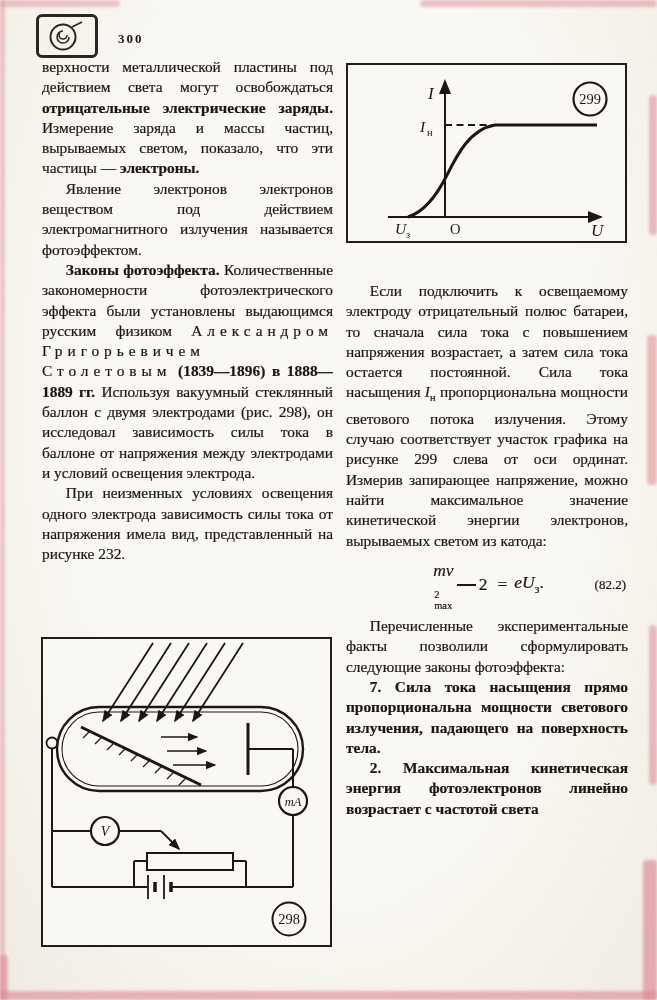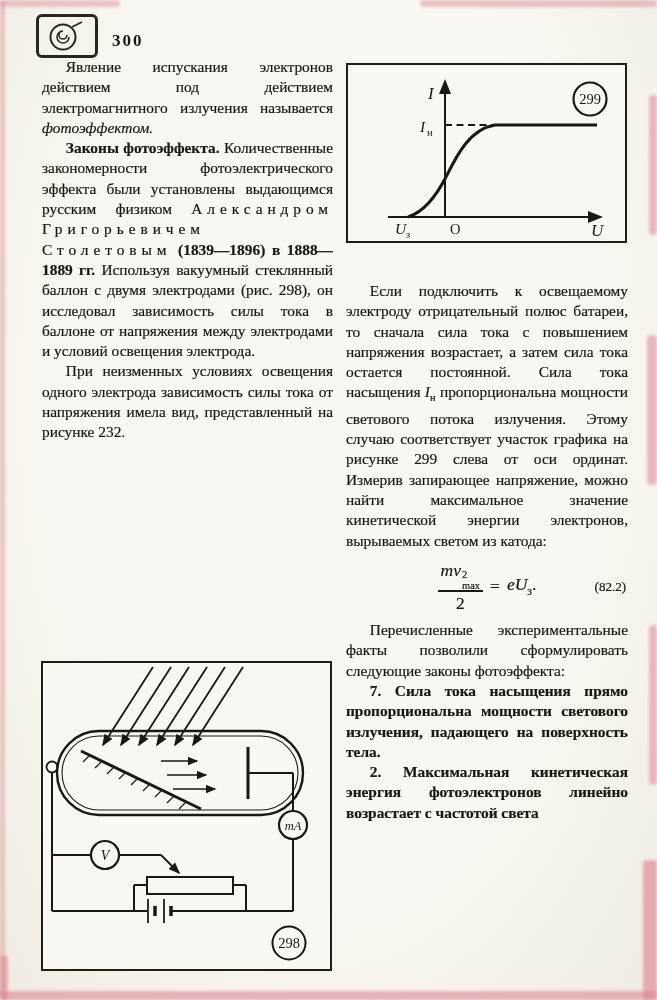--- a/index.html
+++ b/index.html
@@ -9,30 +9,30 @@
     font-family:"Liberation Serif", serif;color:#1b1713;
   }
   .col{-webkit-text-stroke:0.2px #1b1713;}
   .para{margin:0;text-align:justify;text-indent:1.55em;
         font-size:15.4px;line-height:20.3px;hyphens:auto;}
   .para.noindent{text-indent:0;}
   .col.left{position:absolute;left:42px;top:57px;width:291px;height:578px;overflow:hidden;}
   .col.right{position:absolute;left:346px;top:281px;width:282px;height:719px;overflow:hidden;}
   .fig{position:absolute;background:#faf8f3;border:2.5px solid #211e1a;box-sizing:border-box;}
   .fig299{left:346px;top:63px;width:281px;height:180px;}
-  .fig298{left:41px;top:637px;width:291px;height:310px;margin-top:24px;}
+  .fig298{left:41px;top:637px;width:291px;height:310px;}
   .fig svg{display:block;width:100%;height:100%;}
   svg text{font-family:"Liberation Serif", serif;fill:#1b1713;}
   .stamp{position:absolute;left:36px;top:14px;width:62px;height:44px;
          border:3px solid #2a2622;border-radius:6px;box-sizing:border-box;}
   .stamp svg{display:block;width:100%;height:100%;}
-  .pagenum{position:absolute;left:112px;top:31px;font-weight:700;font-size:17px;letter-spacing:2px;}
+  .pagenum{position:absolute;left:118px;top:31px;font-weight:700;font-size:13px;letter-spacing:2px;}
   .formula{position:relative;display:flex;align-items:center;justify-content:center;gap:7px;
            margin:9px 0 7px;font-size:17.5px;min-height:46px;text-indent:0;}
-  .frac{display:inline-flex;flex-direction:column;align-items:center;line-height:1.15;}
+  .frac{display:inline-flex;align-items:center;line-height:1.15;}
   .frac .bar{width:100%;height:2px;background:#1b1713;margin:1px 0;}
   .num, .den{padding:0 3px;}
   .stack{display:inline-flex;flex-direction:column;align-items:flex-start;
          font-size:10.5px;line-height:1.05;font-style:normal;transform:translateY(2px);margin-left:1px;}
   .eqnum{position:absolute;right:2px;top:50%;transform:translateY(-50%);font-size:13px;}
   i{font-style:italic;}
   sub{font-size:0.68em;}
   .smudge{position:absolute;background:#dd8894;filter:blur(1.5px);border-radius:4px;pointer-events:none;}
 </style>
 </head>
@@ -53,21 +53,22 @@
   <div class="stamp">
     <svg viewBox="0 0 56 38">
       <circle cx="24" cy="20" r="12.5" fill="none" stroke="#2a2622" stroke-width="2"></circle>
       <path d="M24,20 m6,0 a6,6 0 1,1 -6,-6 a4,4 0 1,0 4,4" fill="none" stroke="#2a2622" stroke-width="1.6"></path>
       <path d="M33,10 L43,5" stroke="#2a2622" stroke-width="1.8"></path>
     </svg>
   </div>
   <div class="pagenum">300</div>
 
   <div class="col left">
-    <p class="para"><span>Явление испускания электронов действием под действием электромагнитного излучения называется </span><span style="font-style: italic;">фотоэффектом.</span></p>
+    <p class="para noindent"><span>верхности металлической пластины под действием света могут освобождаться </span><span style="font-weight: 700;">отрицательные электрические заряды.</span><span> Измерение заряда и массы частиц, вырываемых светом, показало, что эти частицы — </span><span style="font-weight: 700;">электроны.</span></p>
+    <p class="para"><span>Явление электронов электронов веществом под действием электромагнитного излучения называется </span><span style="">фотоэффектом.</span></p>
     <p class="para"><span style="font-weight: 700;">Законы фотоэффекта. </span><span>Количественные закономерности фотоэлектрического эффекта были установлены выдающимся русским физиком </span><span style="letter-spacing: 0.32em;">Александром Григорьевичем Столетовым</span><span> </span><span style="font-weight: 700;">(1839—1896) в 1888—1889 гг.</span><span> Используя вакуумный стеклянный баллон с двумя электродами (рис. 298), он исследовал зависимость силы тока в баллоне от напряжения между электродами и условий освещения электрода.</span></p>
     <p class="para"><span>При неизменных условиях освещения одного электрода зависимость силы тока от напряжения имела вид, представленный на рисунке 232.</span></p>
   </div>
 
   <div class="fig fig299">
     <svg viewBox="0 0 277 176">
       <defs>
         <marker id="ah2" viewBox="0 0 8 8" markerWidth="8" markerHeight="8" refX="6.5" refY="3" orient="auto">
           <path d="M0,0 L7.5,3 L0,6 Z" fill="#1b1713"></path>
         </marker>

